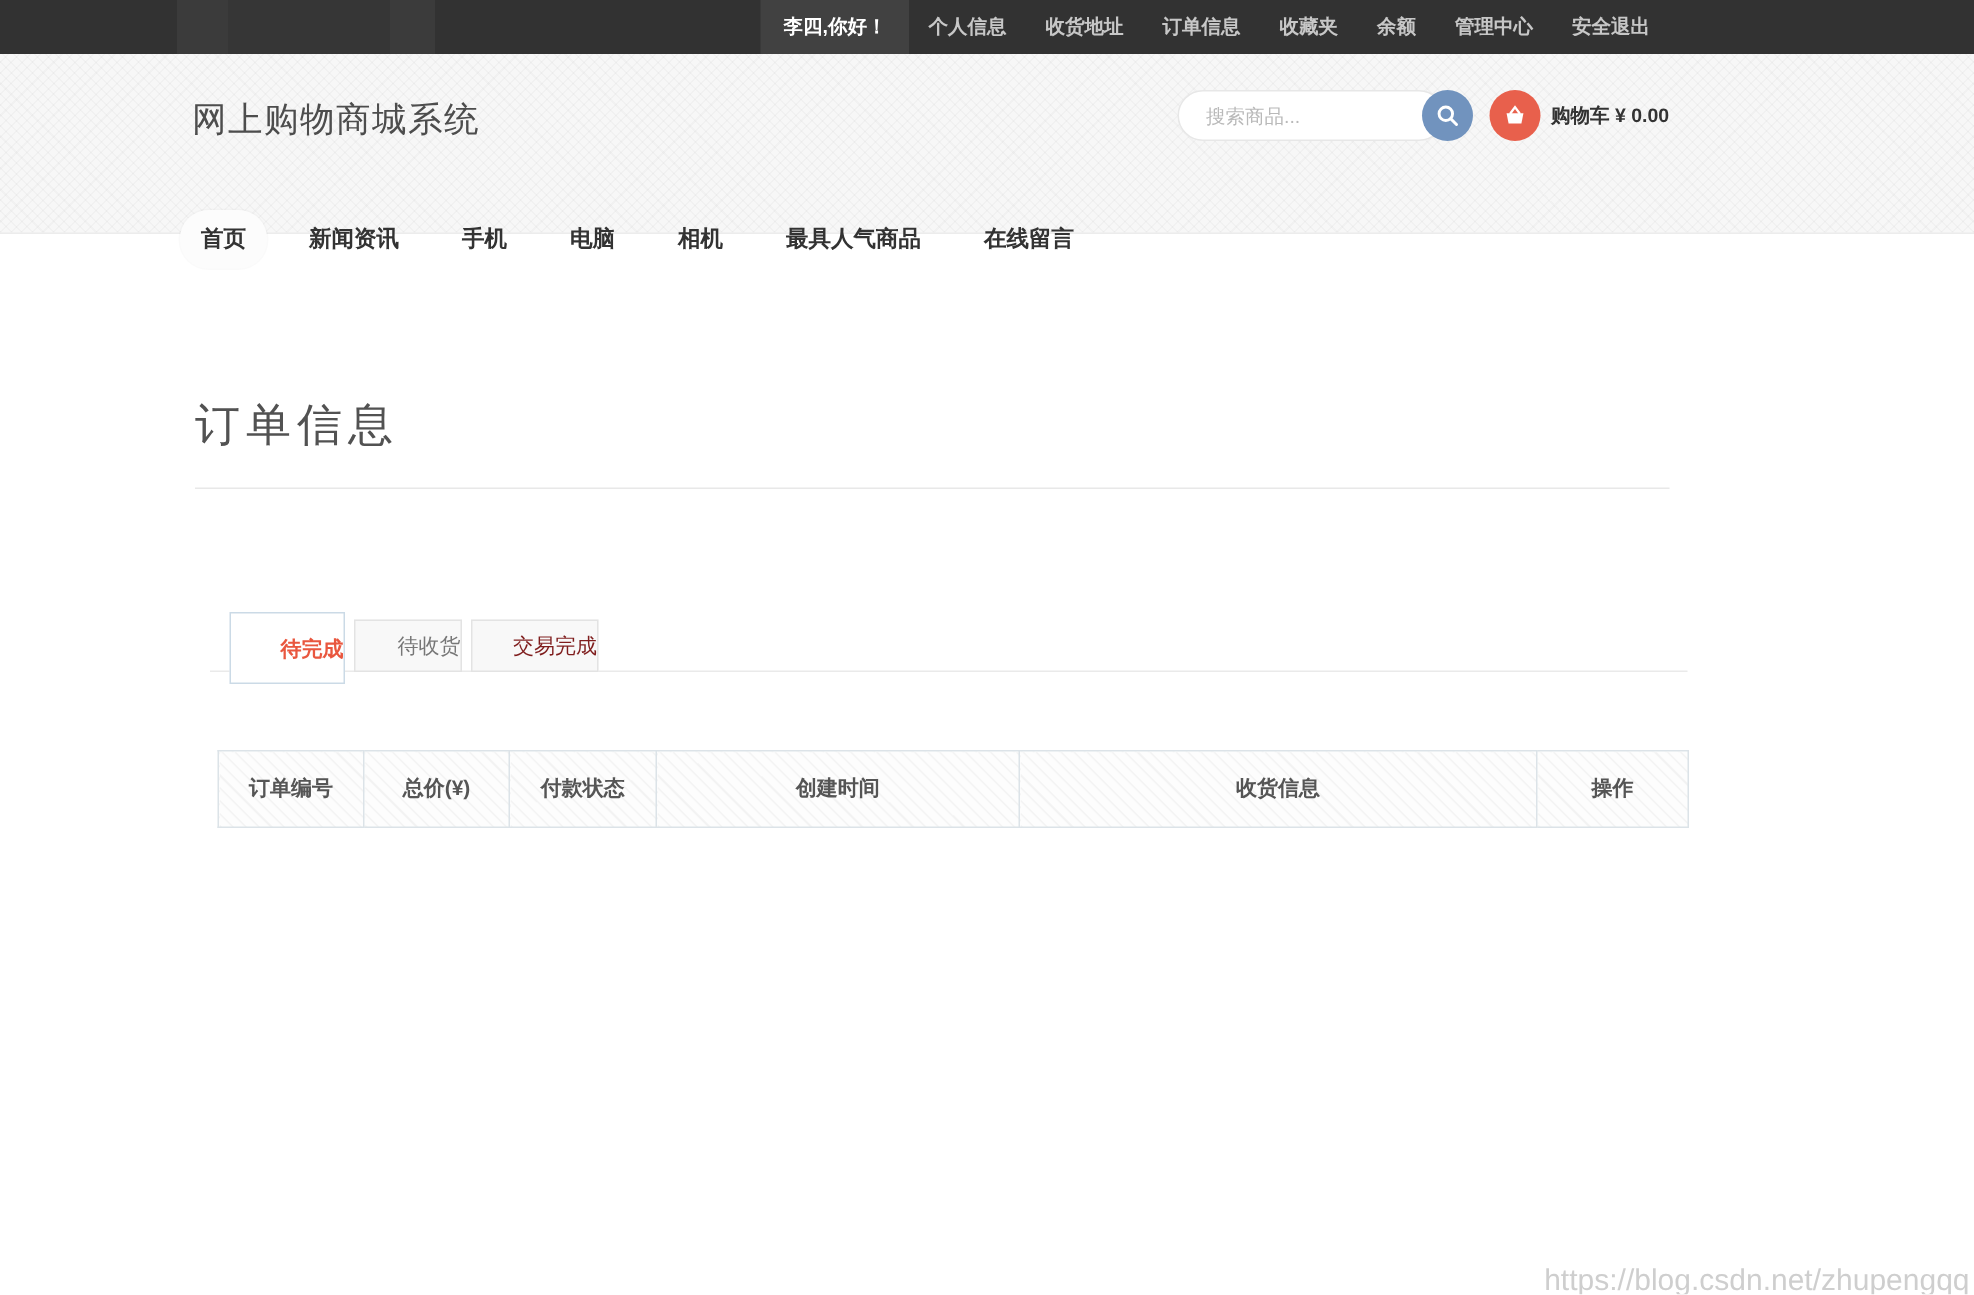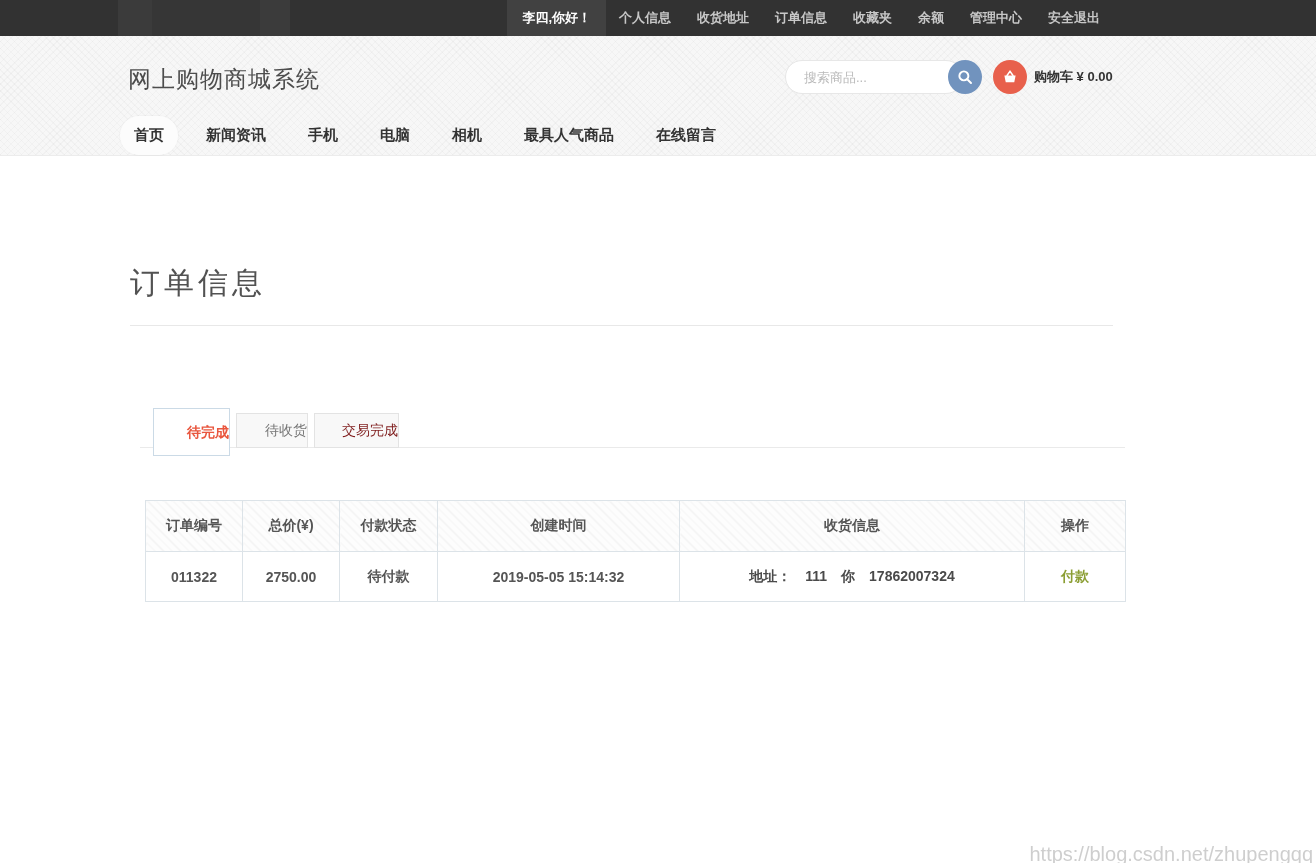--- a/index.html
+++ b/index.html
@@ -23,21 +23,21 @@
       repeating-linear-gradient(45deg, rgba(0,0,0,0.022) 0 1px, transparent 1px 5px),
       repeating-linear-gradient(-45deg, rgba(0,0,0,0.022) 0 1px, transparent 1px 5px);
     border-bottom:1px solid #ececec; }
   .site-title { position:absolute; left:128px; top:28px; font-family:"DejaVu Serif", serif; font-size:23px; color:#4d4d4d; letter-spacing:1px; cursor:pointer; }
   .search-input { position:absolute; left:785px; top:24px; width:178px; height:34px; border:1px solid #e7e7e7; border-radius:17px; background:#fff; padding:0 18px; font-size:13px; color:#666; outline:none; }
   .search-input::placeholder { color:#b9b9b9; }
   .search-btn { position:absolute; left:948px; top:24px; width:34px; height:34px; border-radius:50%; background:#7193be; display:flex; align-items:center; justify-content:center; cursor:pointer; }
   .cart-btn { position:absolute; left:993px; top:24px; width:34px; height:34px; border-radius:50%; background:#e8604c; display:flex; align-items:center; justify-content:center; cursor:pointer; }
   .cart-label { position:absolute; left:1034px; top:32px; font-size:13px; font-weight:bold; color:#333; cursor:pointer; white-space:nowrap; }
 
-  .nav { position:absolute; left:120px; top:80px; display:flex; align-items:flex-start; }
+  .nav { position:absolute; left:120px; top:104px; display:flex; align-items:flex-start; }
   .nav-item { font-size:15px; font-weight:bold; color:#333; padding:10px 14px; margin-right:14px; cursor:pointer; white-space:nowrap; }
   .nav-item.active { background:#fcfcfc; border-radius:19px; box-shadow:0 0 0 1px rgba(0,0,0,0.02); }
 
   
   .content { position:absolute; left:0; top:205px; width:1316px; height:595px; background:#fff; }
   .page-title { position:absolute; left:130px; top:58px; font-family:"DejaVu Serif", serif; font-size:30px; color:#525252; letter-spacing:4px; }
   .title-divider { position:absolute; left:130px; top:120px; width:983px; height:1px; background:#e8e8e8; }
 
   .tabrow { position:absolute; left:140px; top:203px; width:985px; height:52px; }
   .tab-line { position:absolute; left:0; top:39px; width:985px; height:1px; background:#eaeaea; }
@@ -145,31 +145,19 @@
         <tr>
           <th>订单编号</th>
           <th>总价(¥)</th>
           <th>付款状态</th>
           <th>创建时间</th>
           <th>收货信息</th>
           <th>操作</th>
         </tr>
       </thead>
       <tbody>
-        <tr>
-          <td class="order-no">011322</td>
-          <td>2750.00</td>
-          <td>待付款</td>
-          <td>2019-05-05 15:14:32</td>
-          <td class="addr">
-            <span>地址：</span><span>111</span><span>你</span><span>17862007324</span>
-          </td>
-          <td class="action">
-            <a>付款</a>
-          </td>
-        </tr>
       </tbody>
     </table>
   </div>
 
 
   <div class="watermark">https://blog.csdn.net/zhupengqq</div>
 </div>
 
 </body></html>

